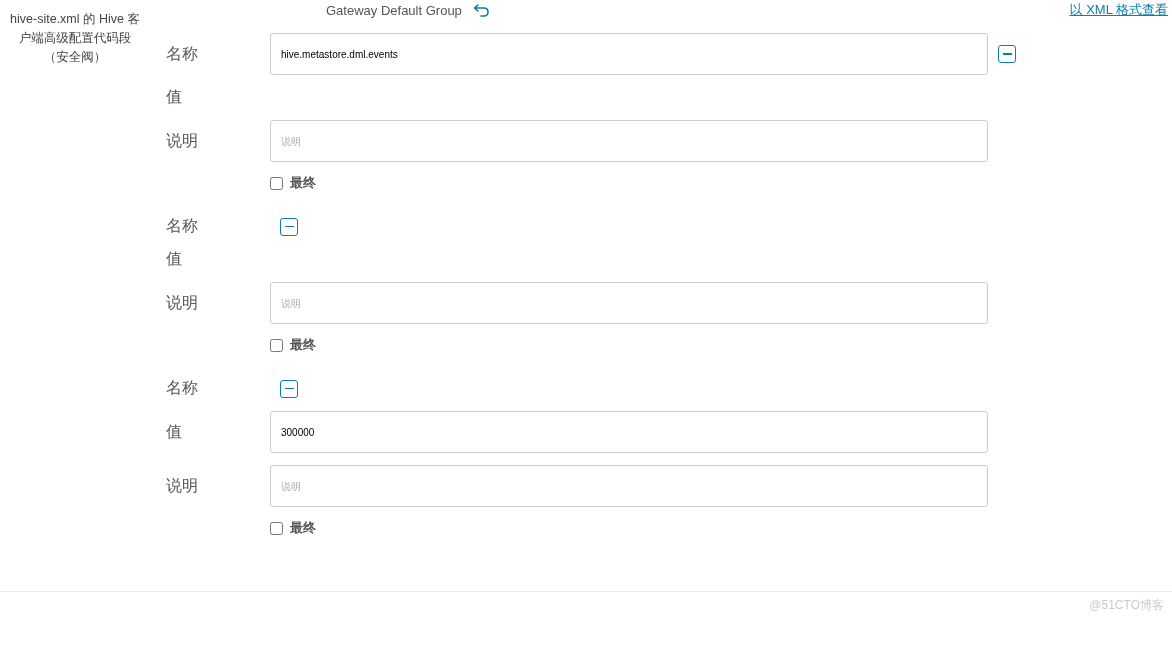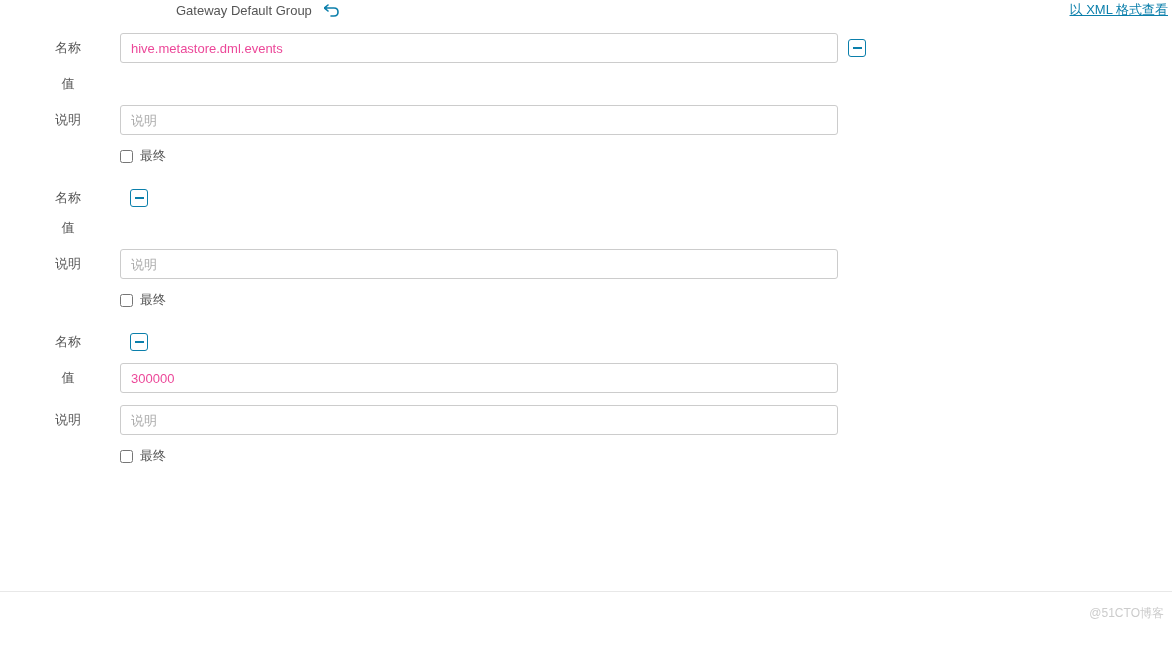--- a/index.html
+++ b/index.html
@@ -59,33 +59,32 @@
     }
     .prop-block { margin-bottom: 24px; }
     .field-row {
       display: flex;
       align-items: center;
       margin-bottom: 12px;
     }
     .label {
       width: 104px;
       color: #555;
-      font-size: 13px;
+      font-size: 16px;
       flex-shrink: 0;
-      text-align: center;
     }
     .text-input {
       flex: 1;
       max-width: 718px;
-      height: 30px;
+      height: 42px;
       border: 1px solid #ccc;
       border-radius: 3px;
       padding: 0 10px;
-      font-size: 13px;
-      color: #ec4899;
+      font-size: 10px;
+      color: #000000;
       font-family: inherit;
     }
     .text-input::placeholder { color: #aaa; }
     .remove-btn {
       width: 18px;
       height: 18px;
       margin-left: 10px;
       border: 1.5px solid #0b7fab;
       border-radius: 3px;
       display: flex;
@@ -108,40 +107,47 @@
     }
     .checkbox {
       width: 13px;
       height: 13px;
       margin-right: 7px;
       cursor: pointer;
     }
     .checkbox-label {
       font-size: 13px;
       color: #555;
+      font-weight: bold;
     }
     .watermark {
       position: absolute;
       right: 8px;
-      bottom: 24px;
+      bottom: 32px;
       font-size: 12px;
       color: #ccc;
     }
     .bottom-border {
       position: absolute;
       left: 0;
       right: 0;
       bottom: 54px;
       border-top: 1px solid #e8e8e8;
     }
   </style>
 </head>
 <body>
 
 <div class="container">
+  <div class="sidebar">
+    <div class="sidebar-title">
+      <span>hive-site.xml 的 Hive 客户端高级配置代码段</span><br>
+      <span>（安全阀）</span>
+    </div>
+  </div>
 
   <div class="main">
     <div class="header-row">
       <span class="group-name">Gateway Default Group</span>
       <span class="undo-icon">
         <svg width="16" height="14" viewBox="0 0 16 14">
           <path d="M4 2 L0.5 5 L4 8 M0.8 5 L10 5 C13 5 14 7 14 9 C14 11 13 13 10 13 L7 13" stroke="#0b7fab" stroke-width="1.6" fill="none" stroke-linecap="round" stroke-linejoin="round"></path>
         </svg>
       </span>
       <span class="xml-link">以 XML 格式查看</span>

